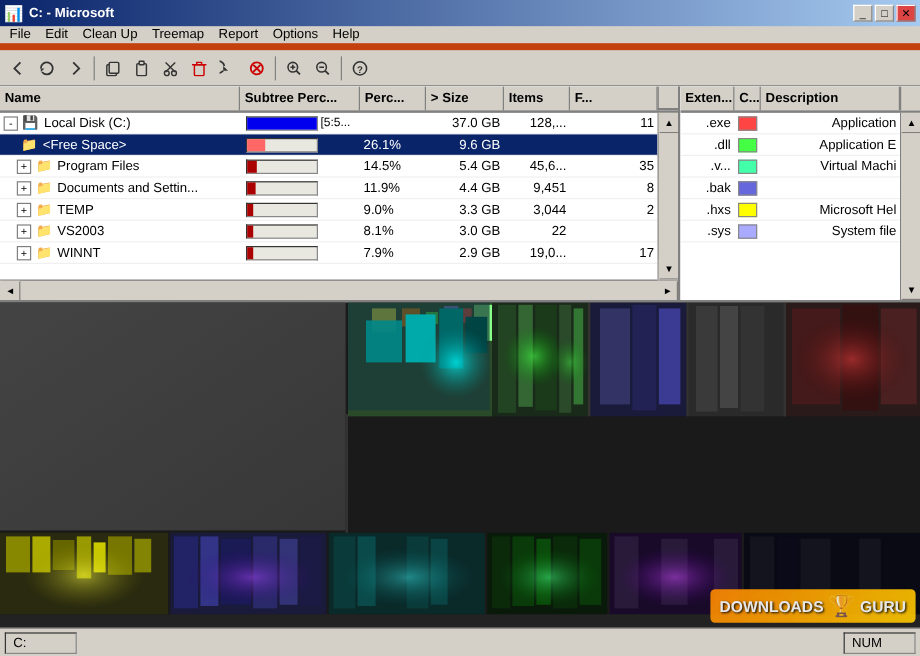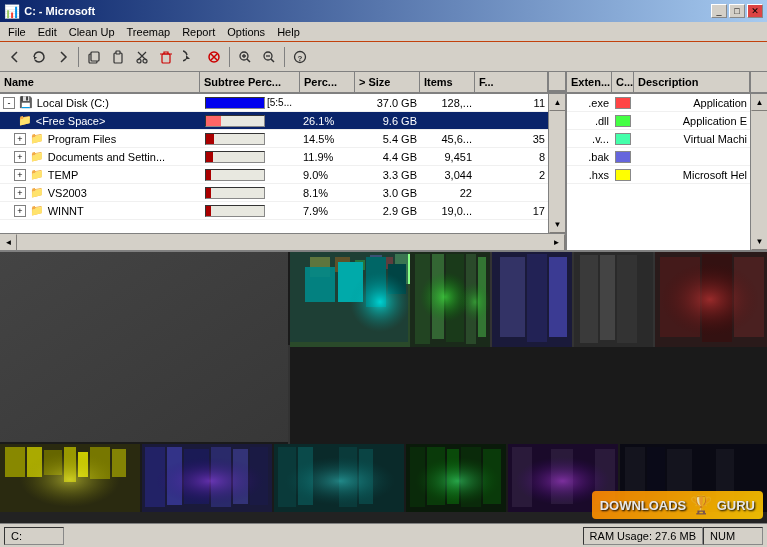--- a/index.html
+++ b/index.html
@@ -49,21 +49,21 @@
       color: #000;
     }
 
     
     #menu-bar {
       background: #d4d0c8;
       height: 20px;
       display: flex;
       align-items: center;
       padding: 0 2px;
-      border-bottom: 1px solid #c2410c;
+      border-bottom: 6px solid #c2410c;
     }
     .menu-item {
       padding: 2px 6px;
       font-size: 11px;
       cursor: pointer;
     }
 
     
     #toolbar {
       background: #d4d0c8;
@@ -630,20 +630,27 @@
             </div>
             <div class="ext-cell-3"></div>
           </div>
           <div class="ext-row">
             <div class="ext-cell-1">.hxs</div>
             <div class="ext-cell-2">
               <div class="color-block" style="background:#ffff00;"></div>
             </div>
             <div class="ext-cell-3">Microsoft Hel</div>
           </div>
+          <div class="ext-row">
+            <div class="ext-cell-1">.sys</div>
+            <div class="ext-cell-2">
+              <div class="color-block" style="background:#aaaaff;"></div>
+            </div>
+            <div class="ext-cell-3">System file</div>
+          </div>
 
         </div>
         <div class="vscroll">
           <div class="vscroll-btn">▲</div>
           <div class="vscroll-thumb"></div>
           <div class="vscroll-btn">▼</div>
         </div>
       </div>
     </div>
   </div>
@@ -811,19 +818,15 @@
   </div>
 
 </div>
 
 <div id="status-bar">
   <div class="status-section">
     <span>C:</span>
   </div>
   <div style="flex:1;"></div>
   <div class="status-section">
-    <span>RAM Usage:</span>&nbsp;
-    <span>27.6 MB</span>
-  </div>
-  <div class="status-section">
     <span>NUM</span>
   </div>
 </div>
 
 </body></html>

